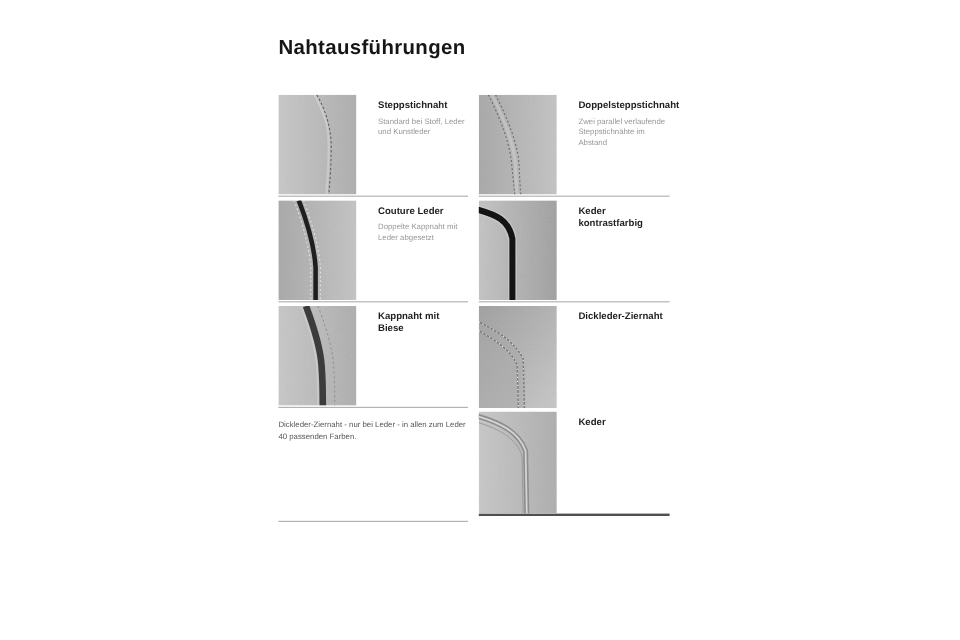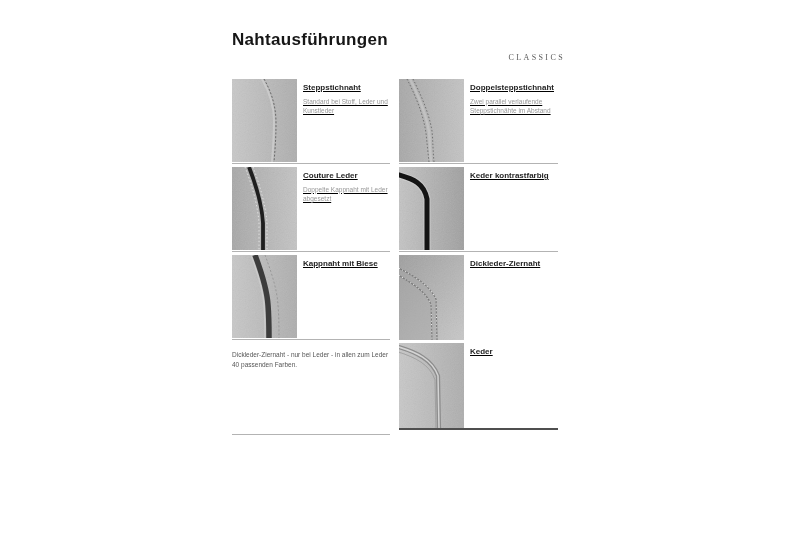--- a/index.html
+++ b/index.html
@@ -13,21 +13,21 @@
   .grid{position:absolute;left:232px;top:79px;width:326px;display:grid;
         grid-template-columns:158px 159px;column-gap:9px;
         grid-template-rows:88px 88px 88px 95px 87px;}
   .cell{display:flex;align-items:flex-start;height:85px;box-sizing:border-box;
         border-bottom:1px solid #b3b3b3;background:#fff;}
   .cell.r4{height:92px;}
   .cell.r5{height:87px;border-bottom:2px solid #4f4f4f;}
   .cell.spacer{border-bottom:none;background:transparent;}
   .fig{width:65px;height:83px;flex:none;display:block;}
   .r4 .fig,.r5 .fig{height:85px;}
-  .txt{flex:1;padding:4px 2px 0 6px;min-width:0;text-decoration:underline;}
+  .txt{flex:1;padding:4px 2px 0 18px;min-width:0;}
   .h{font-size:8px;font-weight:bold;color:#1f1f1f;line-height:1.2;}
   .d{font-size:6.5px;color:#979797;line-height:1.45;margin-top:4px;}
   .note{font-size:6.5px;color:#555555;line-height:1.6;padding-top:7px;max-width:166px;}
   svg{display:block;}
 </style>
 </head>
 <body>
 
 <svg width="0" height="0" style="position:absolute" aria-hidden="true">
   <defs>
@@ -50,21 +50,20 @@
     <filter id="grain" x="0" y="0" width="100%" height="100%">
       <feTurbulence type="fractalNoise" baseFrequency="0.9" numOctaves="2"></feTurbulence>
       <feColorMatrix type="saturate" values="0"></feColorMatrix>
     </filter>
   </defs>
 </svg>
 
 <div class="page">
 
   <div class="title">Nahtausführungen</div>
-  <div class="classics">CLASSICS</div>
 
   <div class="grid">
 
     <div class="cell">
       <svg class="fig" viewBox="0 0 65 83" preserveAspectRatio="none">
         <rect width="65" height="83" fill="url(#gA)"></rect>
         <rect width="65" height="83" filter="url(#grain)" opacity="0.15"></rect>
         <path d="M30,0 C38,14 42,26 42,42 C42,58 41,70 40,83" stroke="#d6d6d6" stroke-width="2" fill="none" opacity="0.6"></path>
         <path d="M32,0 C40,14 44,28 44,44 C44,60 43,71 42,83" stroke="#5f5f5f" stroke-width="0.9" fill="none" stroke-dasharray="2 1.7"></path>
       </svg>

